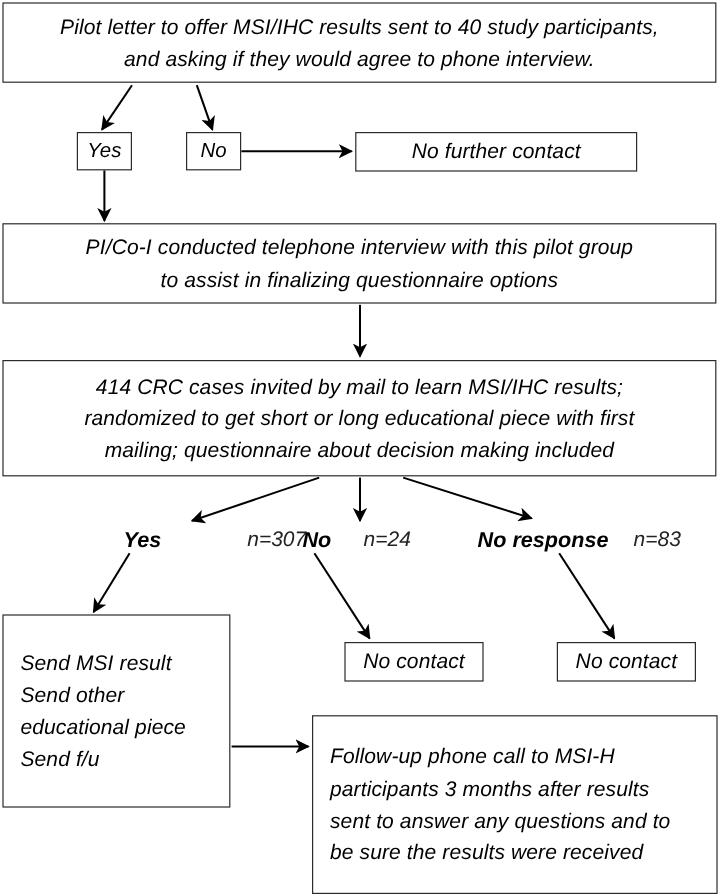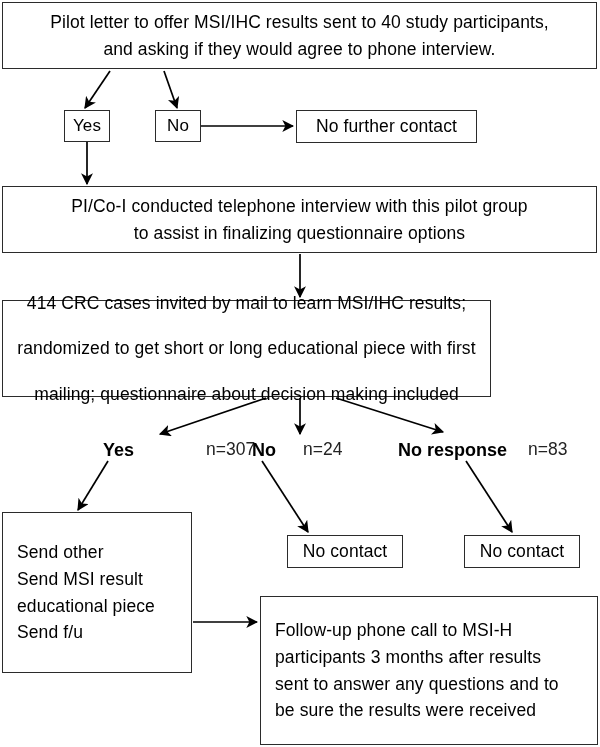--- a/index.html
+++ b/index.html
@@ -8,20 +8,21 @@
     background: #ffffff;
   }
   #canvas {
     position: relative;
     width: 600px;
     height: 747px;
     background: #ffffff;
     font-family: "Liberation Sans", sans-serif;
     color: #000000;
     overflow: hidden;
+    font-style: italic;
   }
   .node {
     position: absolute;
     box-sizing: border-box;
     border: 1.6px solid #2b2b2b;
     background: #ffffff;
     display: flex;
     flex-direction: column;
     justify-content: center;
   }
@@ -98,47 +99,47 @@
   </div>
 
   <div class="node center small-node" style="left:64px; top:110px; width:46px; height:32px;">
     <div class="line">Yes</div>
   </div>
 
   <div class="node center small-node" style="left:155px; top:110px; width:46px; height:32px;">
     <div class="line">No</div>
   </div>
 
-  <div class="node center" style="left:296px; top:110px; width:181px; height:33px;">
+  <div class="node center" style="left:296px; top:110px; width:235px; height:33px;">
     <div class="line">No further contact</div>
   </div>
 
   <div class="node center" style="left:2px; top:186px; width:595px; height:67px;">
     <div class="line">PI/Co-I conducted telephone interview with this pilot group</div>
     <div class="line">to assist in finalizing questionnaire options</div>
   </div>
 
-  <div class="node center" style="left:2px; top:300px; width:489px; height:97px;gap:19px;">
+  <div class="node center" style="left:2px; top:300px; width:595px; height:97px;">
     <div class="line">414 CRC cases invited by mail to learn MSI/IHC results;</div>
     <div class="line">randomized to get short or long educational piece with first</div>
     <div class="line">mailing; questionnaire about decision making included</div>
   </div>
 
   <div class="label bold" style="left:103px; top:441px;">Yes</div>
   <div class="label n" style="left:158px; top:441px;margin-left:48px;">n=307</div>
 
   <div class="label bold" style="left:252px; top:441px;">No</div>
   <div class="label n" style="left:303px; top:441px;">n=24</div>
 
   <div class="label bold" style="left:398px; top:441px;text-align:center;">No response</div>
   <div class="label n" style="left:528px; top:441px;">n=83</div>
 
   <div class="node left" style="left:2px; top:512px; width:190px; height:161px;">
+    <div class="line">Send MSI result</div>
     <div class="line">Send other</div>
-    <div class="line">Send MSI result</div>
     <div class="line">educational piece</div>
     <div class="line">Send f/u</div>
   </div>
 
   <div class="node center" style="left:287px; top:535px; width:116px; height:33px;">
     <div class="line">No contact</div>
   </div>
 
   <div class="node center" style="left:464px; top:535px; width:116px; height:33px;">
     <div class="line">No contact</div>

